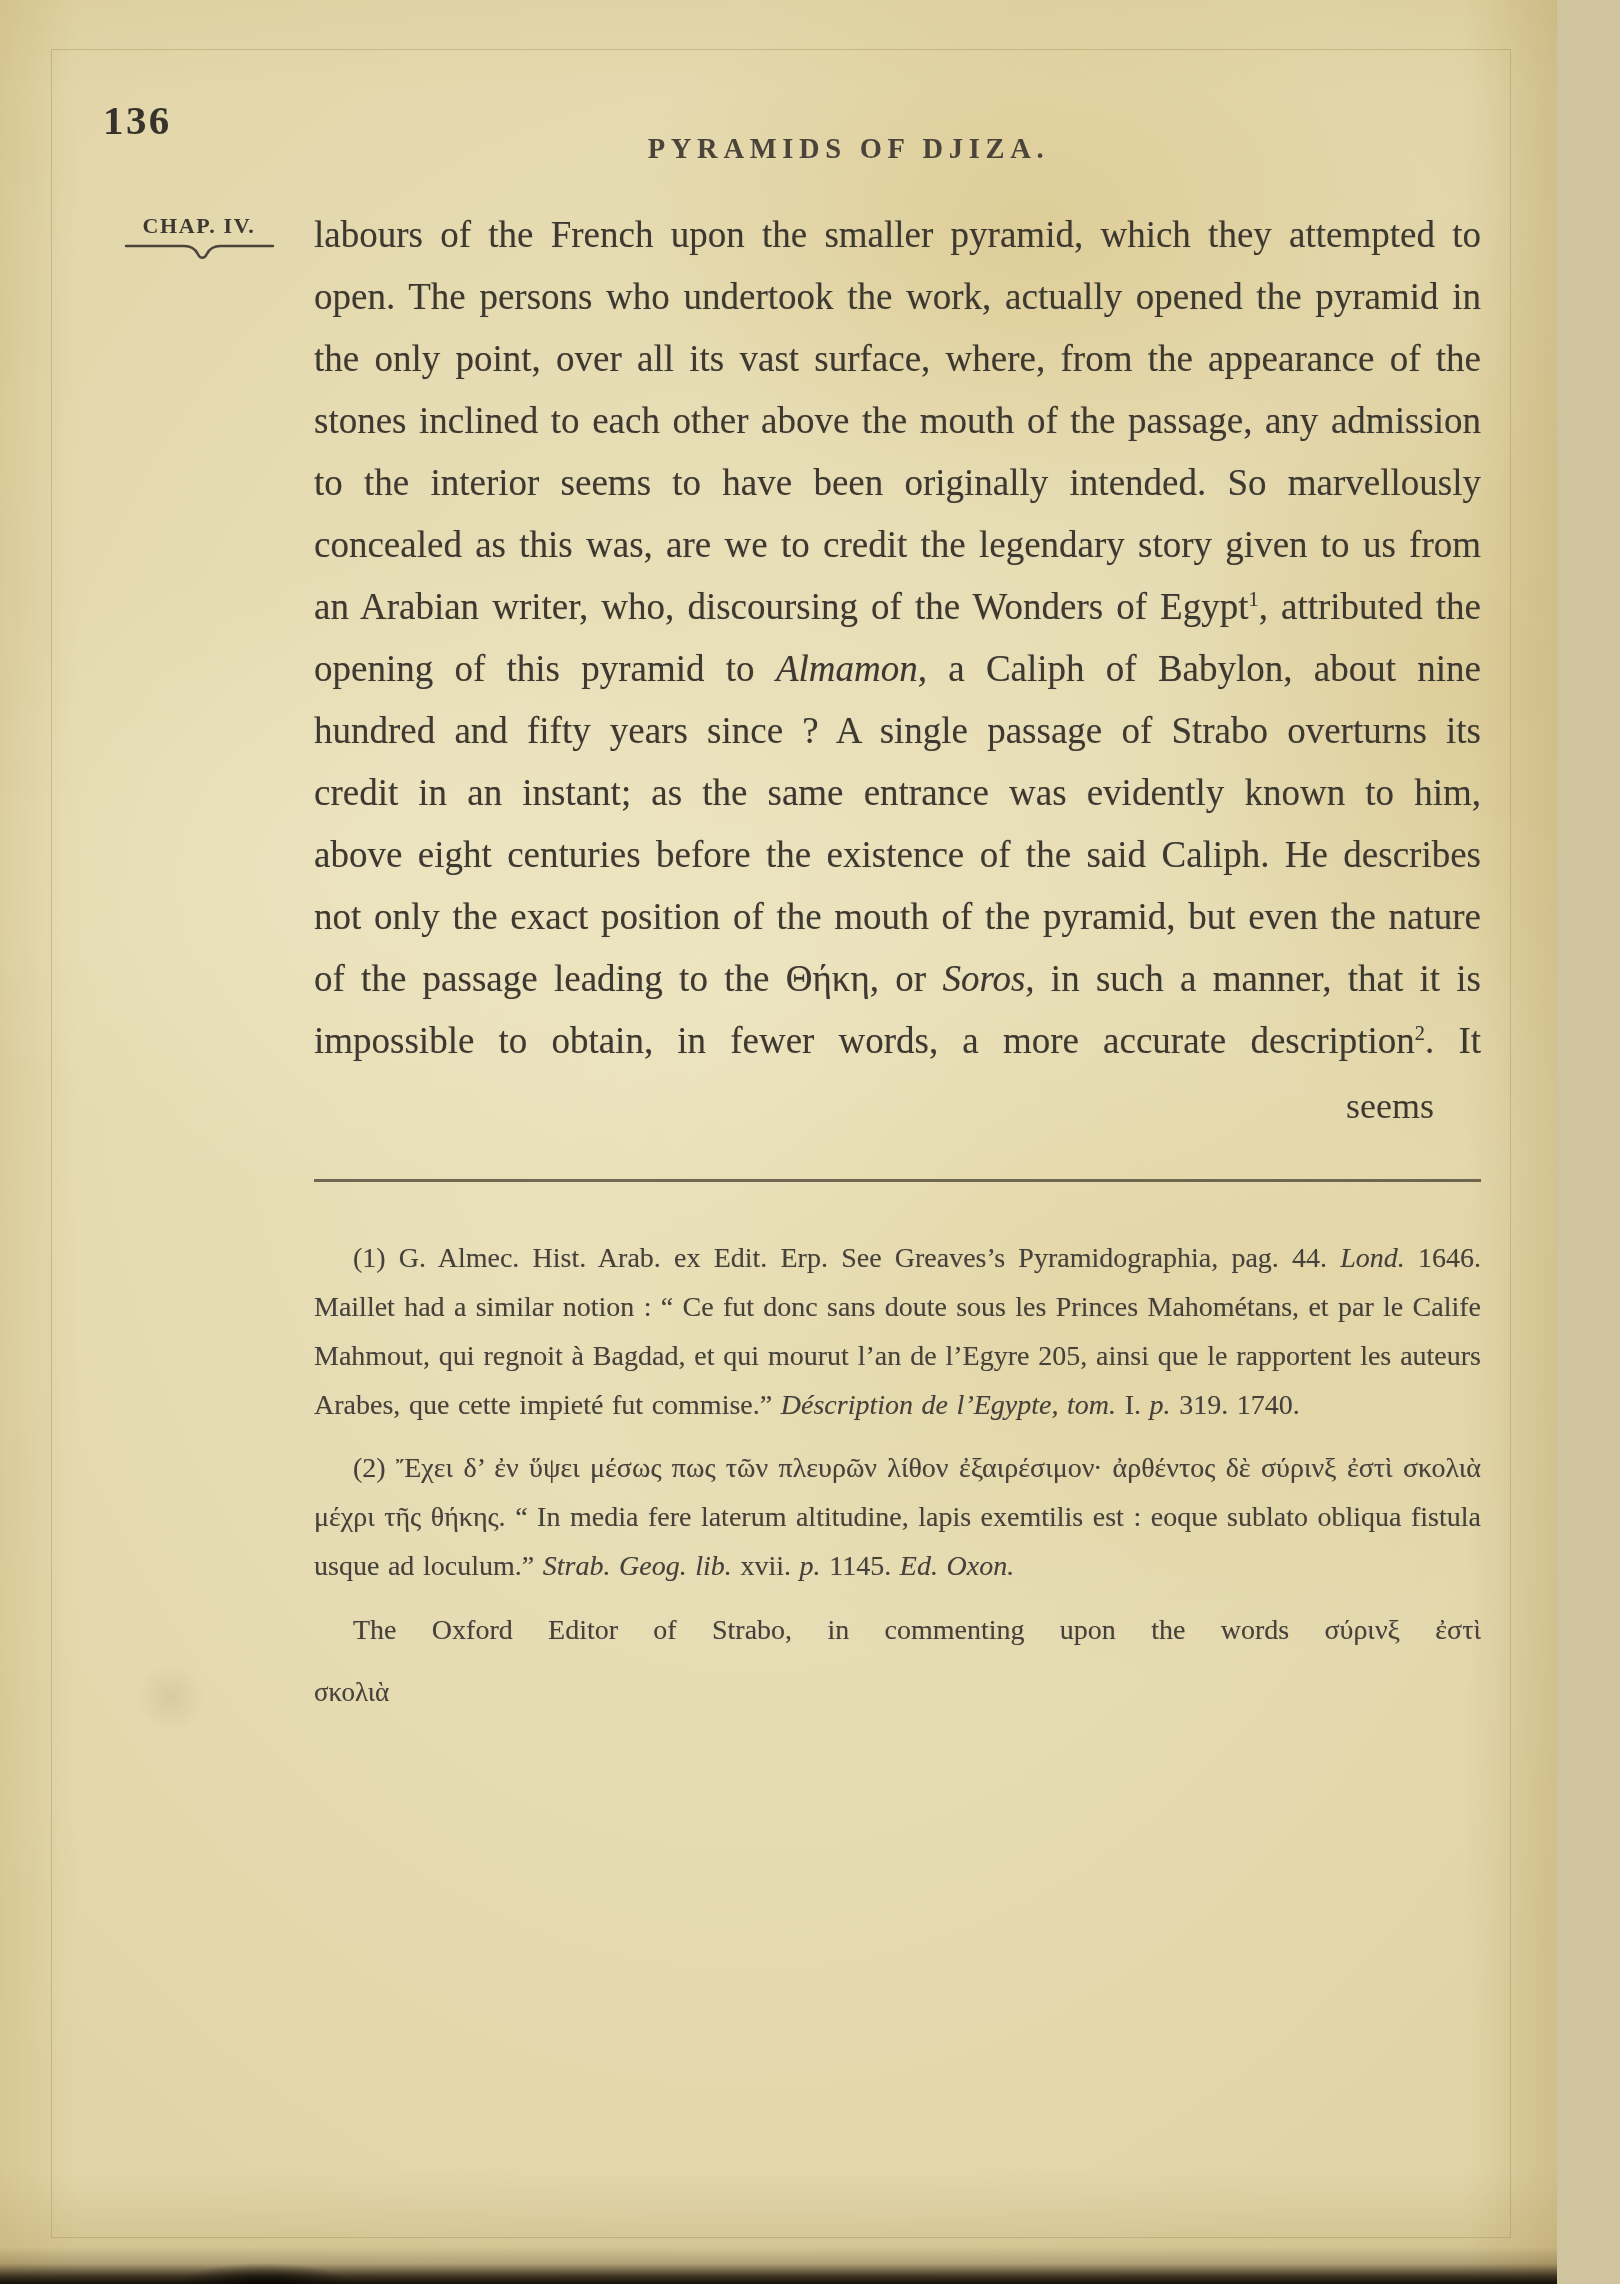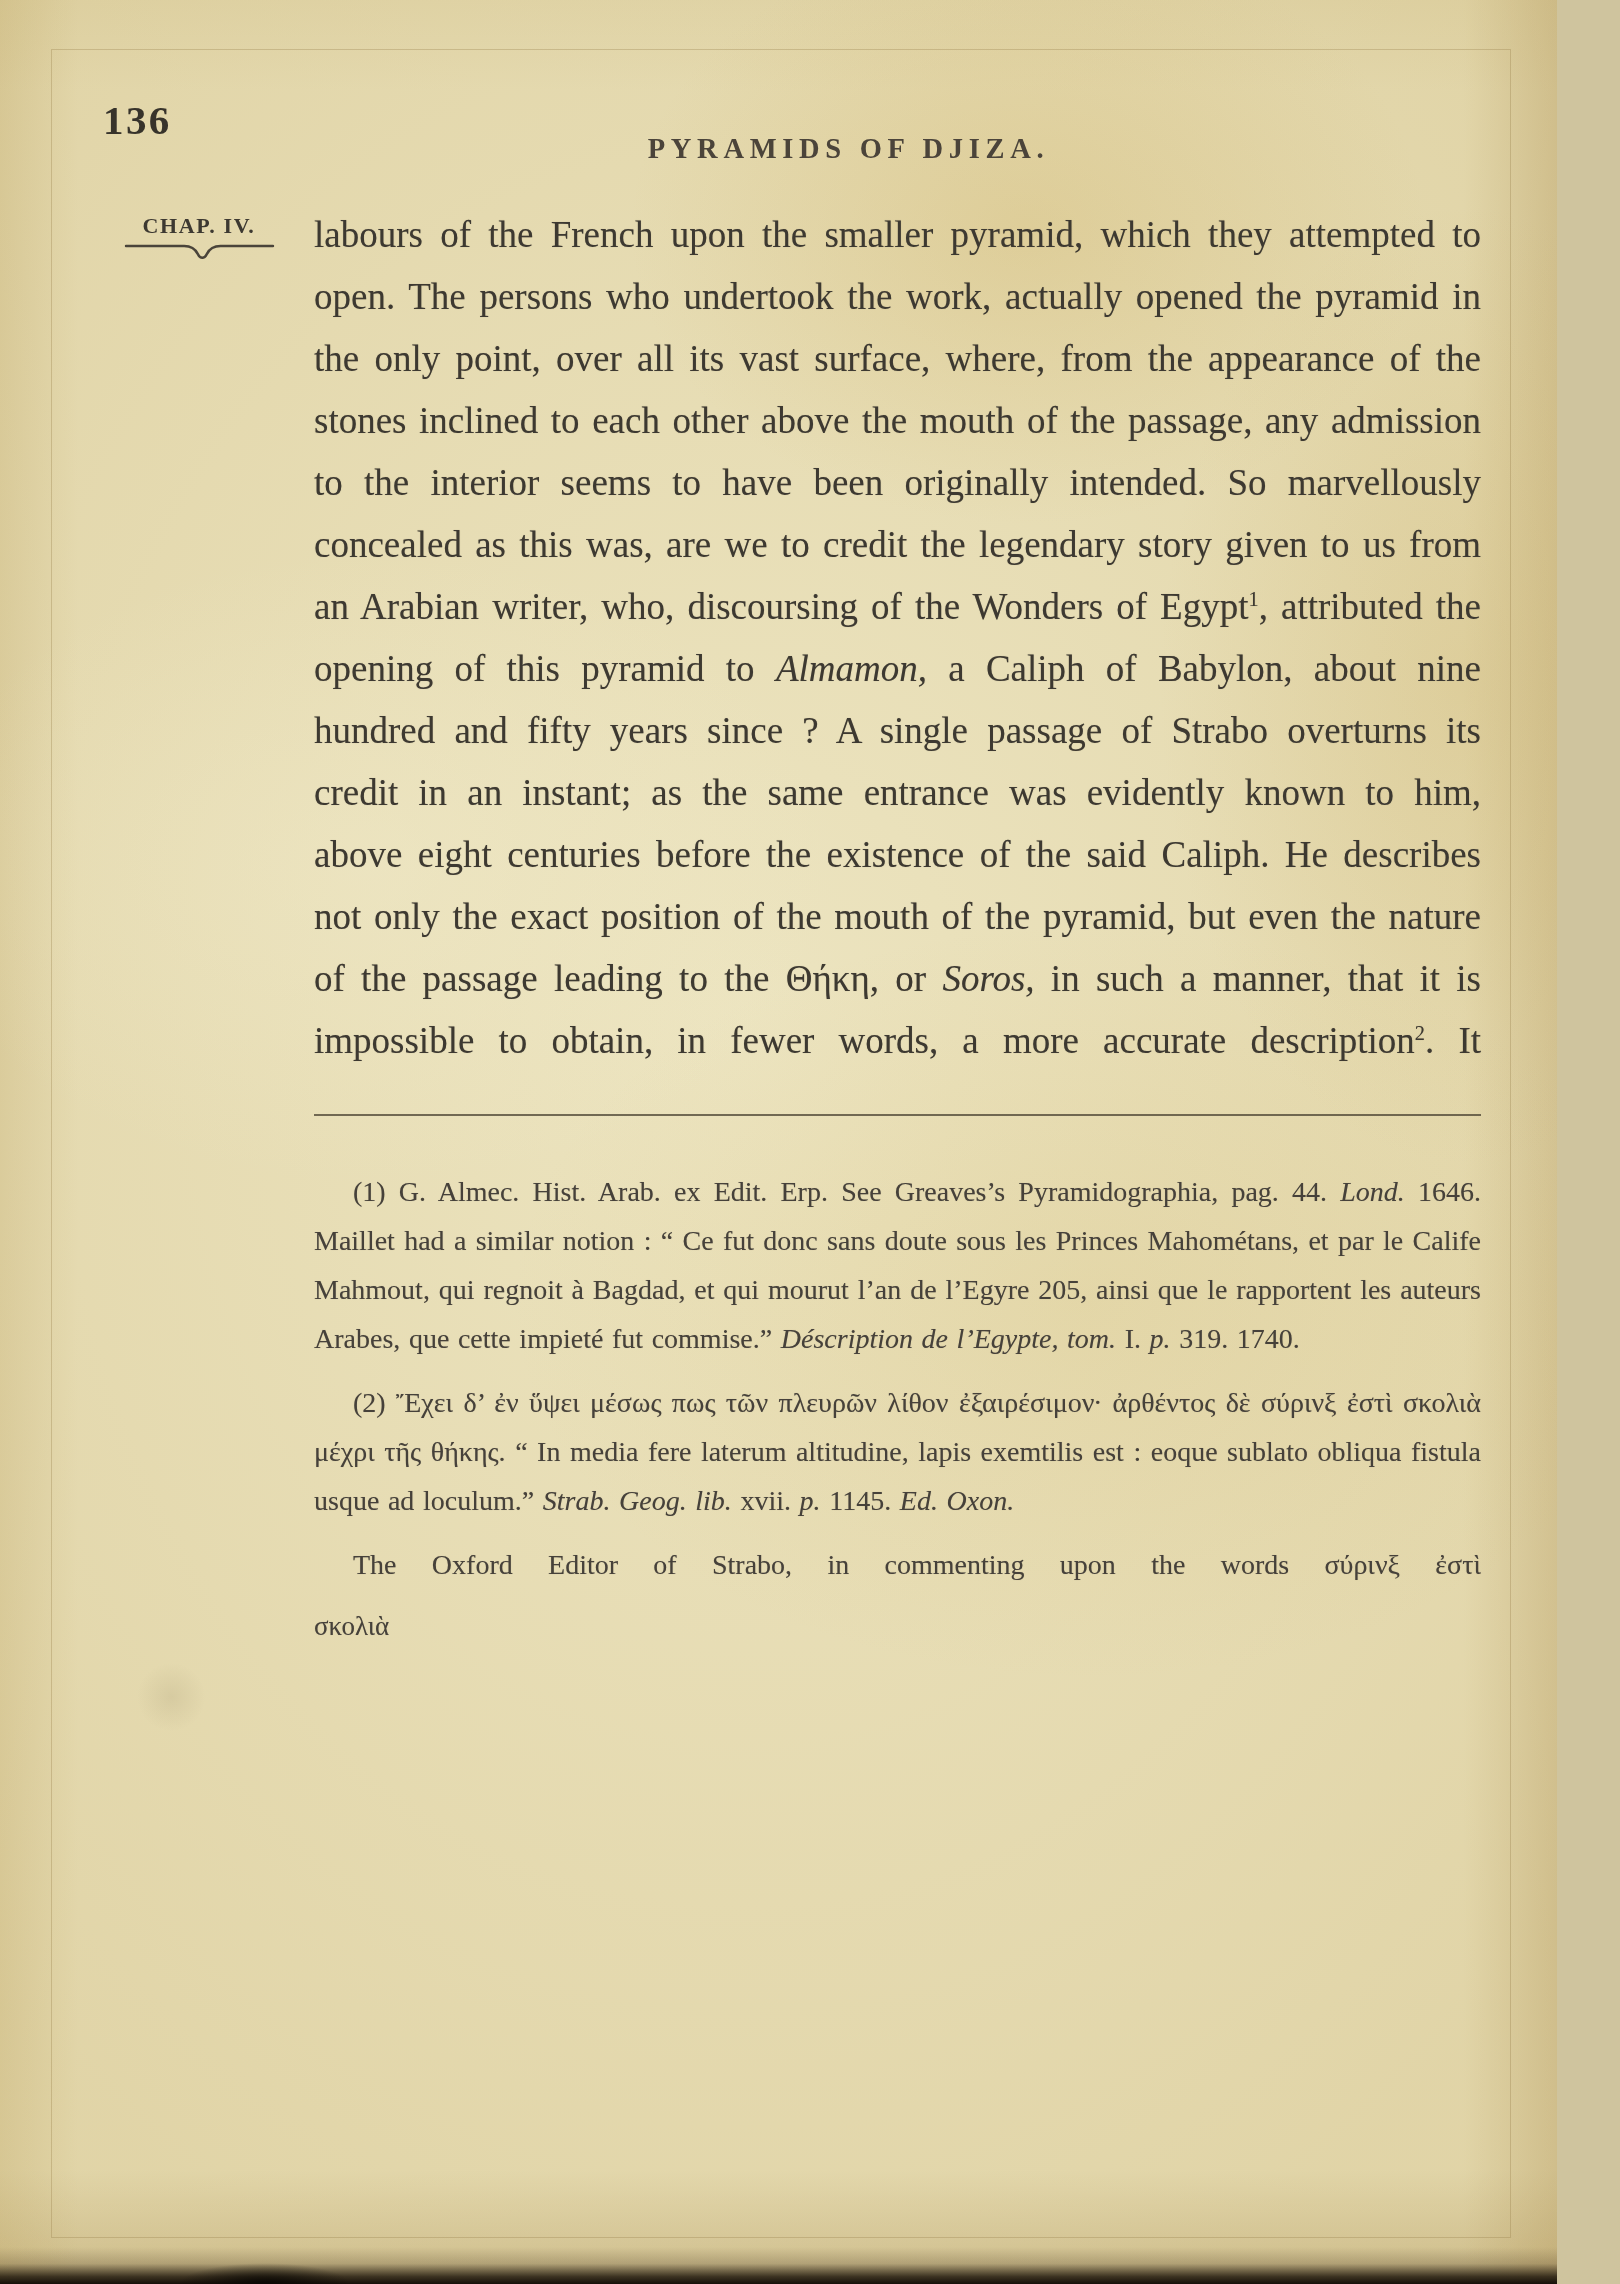--- a/index.html
+++ b/index.html
@@ -93,20 +93,21 @@
   <div class="chapter-note">
     <span>CHAP. IV.</span>
     <svg width="155" height="21" viewBox="0 0 190 26">
       <path d="M4 5 L76 5 C86 5 90 9 93 15 C96 21 101 21 104 15 C107 9 111 5 121 5 L186 5" fill="none" stroke="#4a443a" stroke-width="3" stroke-linecap="round"></path>
     </svg>
   </div>
 
   <div class="column">
     <div class="body-text"><span>labours of the French upon the smaller pyramid, which they attempted to open.  The persons who undertook the work, actually opened the pyramid in the only point, over all its vast surface, where, from the appearance of the stones inclined to each other above the mouth of the passage, any admission to the interior seems to have been originally intended.  So marvellously concealed as this was, are we to credit the legendary story given to us from an Arabian writer, who, discoursing of the Wonders of Egypt</span><span class="sup">1</span><span>, attributed the opening of this pyramid to </span><span class="i">Almamon,</span><span> a Caliph of Babylon, about nine hundred and fifty years since&nbsp;?  A single passage of Strabo overturns its credit in an instant; as the same entrance was evidently known to him, above eight centuries before the existence of the said Caliph.  He describes not only the exact position of the mouth of the pyramid, but even the nature of the passage leading to the </span><span class="greek">Θήκη</span><span>, or </span><span class="i">Soros,</span><span> in such a manner, that it is impossible to obtain, in fewer words, a more accurate description</span><span class="sup">2</span><span>.  It</span></div>
 
+    <div class="catchword-line">seems</div>
 
     <div class="footnote-rule"></div>
 
     <div class="footnotes">
       <p class="footnote"><span>(1) G. Almec. Hist. Arab. ex Edit. Erp.  See Greaves’s Pyramidographia, pag. 44. </span><span class="i">Lond.</span><span> 1646.  Maillet had a similar notion&nbsp;:  “ Ce fut donc sans doute sous les Princes Mahométans, et par le Calife Mahmout, qui regnoit à Bagdad, et qui mourut l’an de l’Egyre 205, ainsi que le rapportent les auteurs Arabes, que cette impieté fut commise.”  </span><span class="i">Déscription de l’Egypte, tom.</span><span> I. </span><span class="i">p.</span><span> 319.  1740.</span></p>
       <p class="footnote"><span>(2) </span><span class="greek">Ἔχει δ’ ἐν ὕψει μέσως πως τῶν πλευρῶν λίθον ἐξαιρέσιμον· ἀρθέντος δὲ σύρινξ ἐστὶ σκολιὰ μέχρι τῆς θήκης.</span><span>  “ In media fere laterum altitudine, lapis exemtilis est&nbsp;: eoque sublato obliqua fistula usque ad loculum.”  </span><span class="i">Strab. Geog. lib.</span><span> xvii. </span><span class="i">p.</span><span> 1145.  </span><span class="i">Ed. Oxon.</span></p>
       <p class="footnote justify-last"><span>The Oxford Editor of Strabo, in commenting upon the words </span><span class="greek">σύρινξ ἐστὶ</span></p>
       <div class="fn-catchword greek">σκολιὰ</div>
     </div>
   </div>

